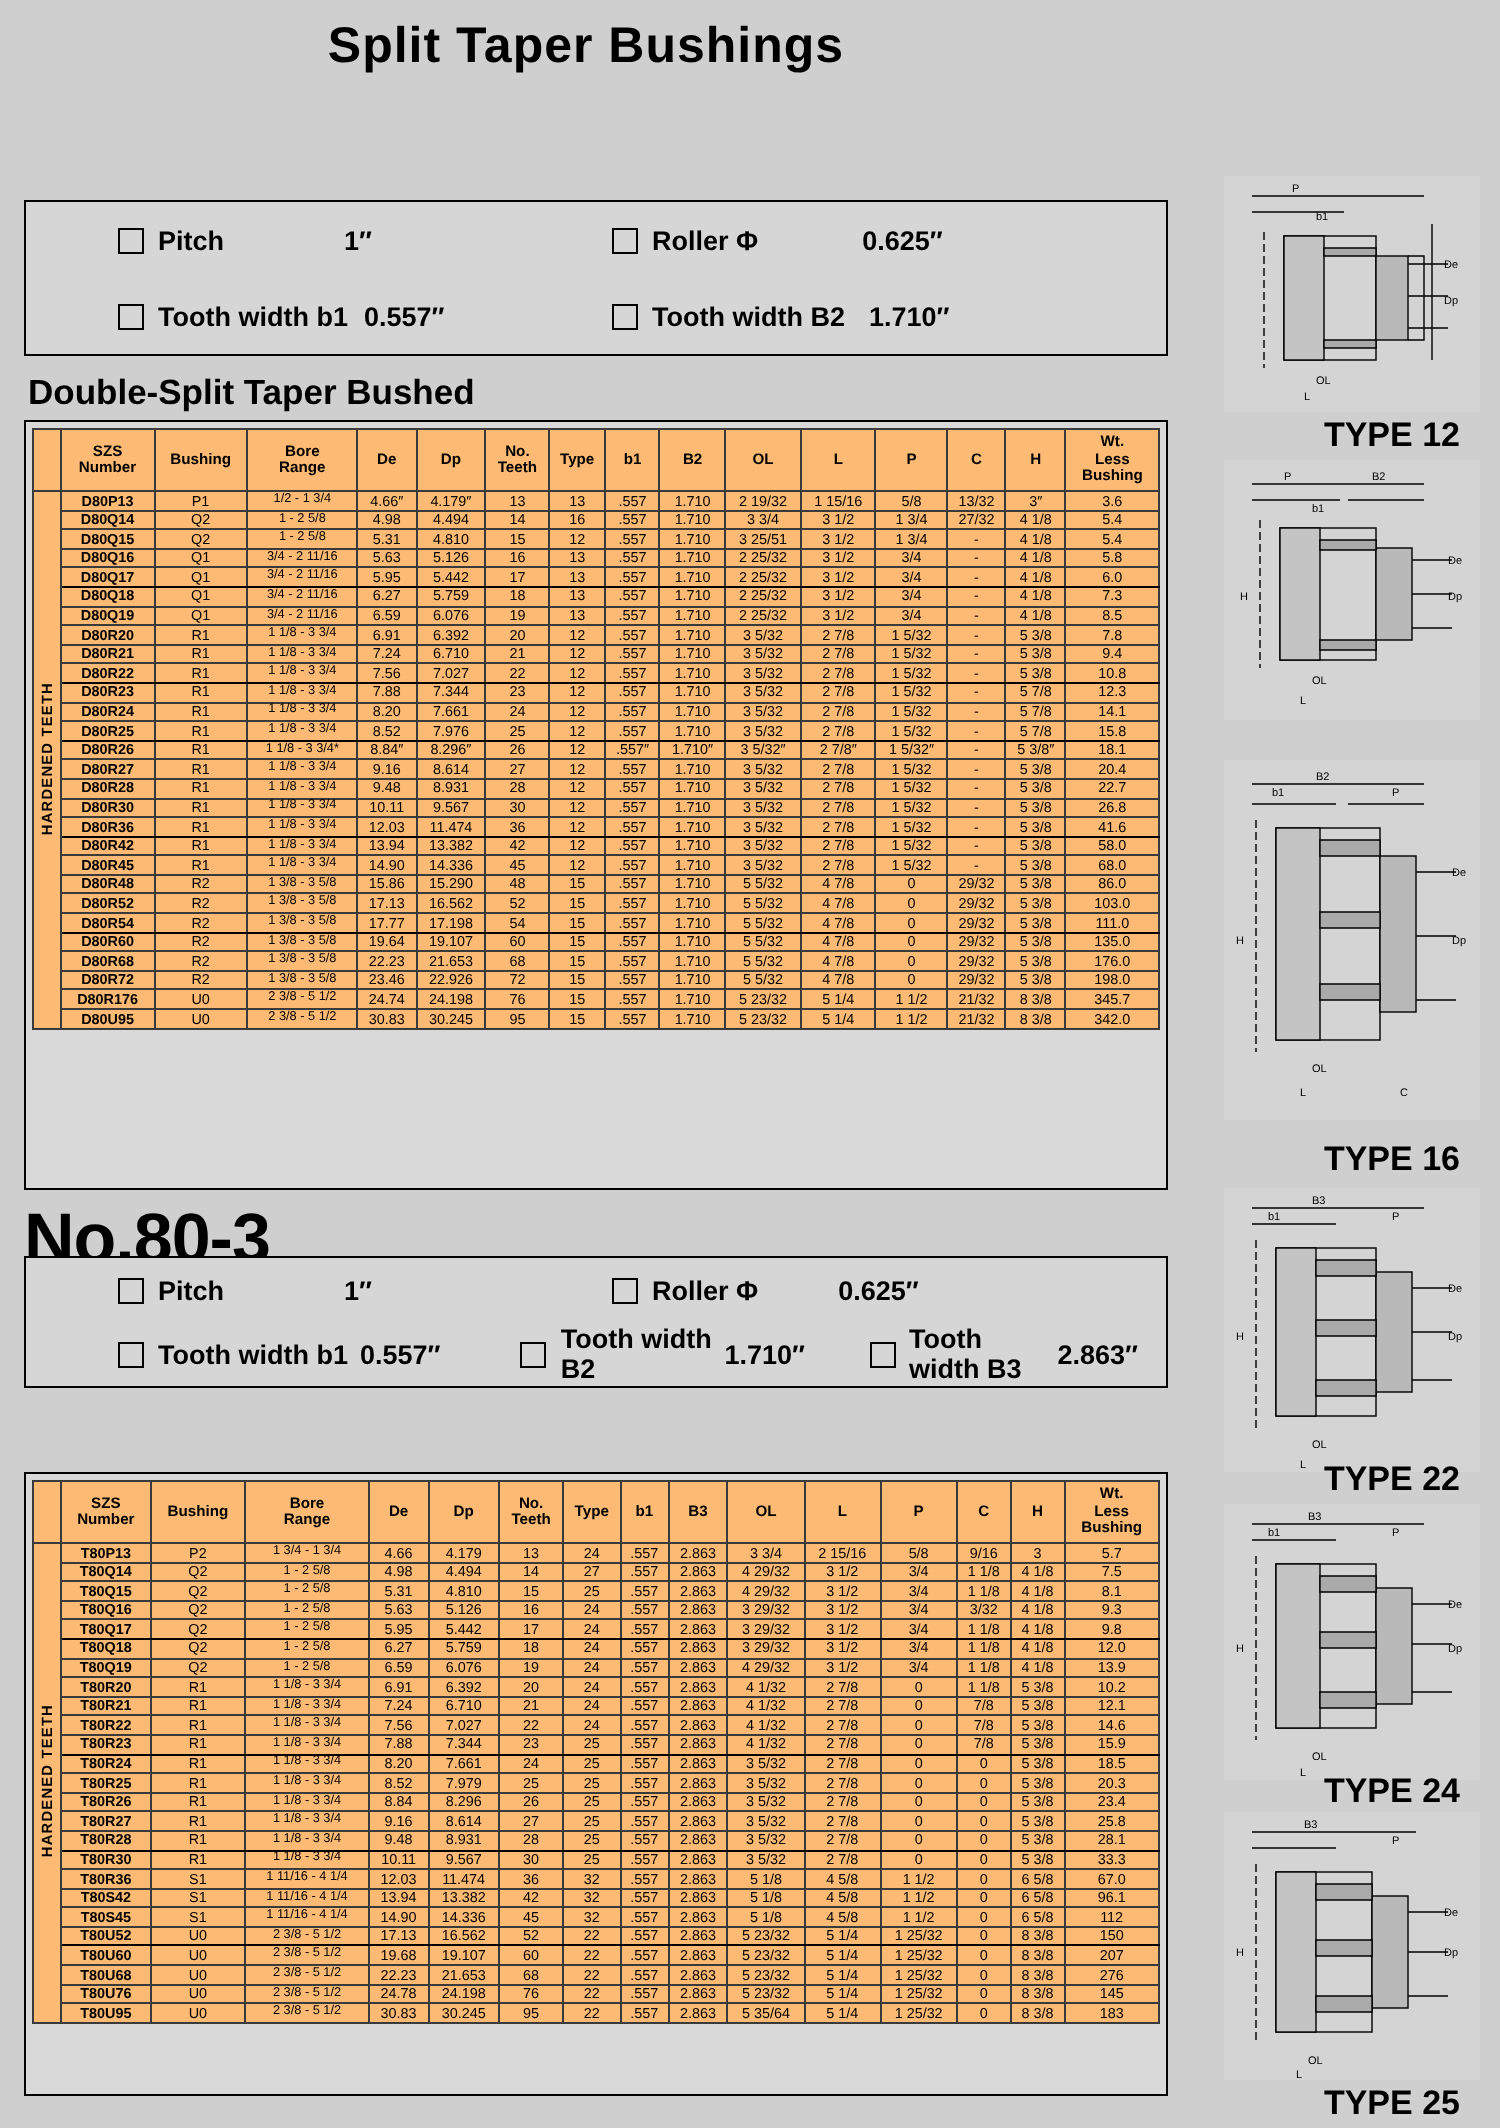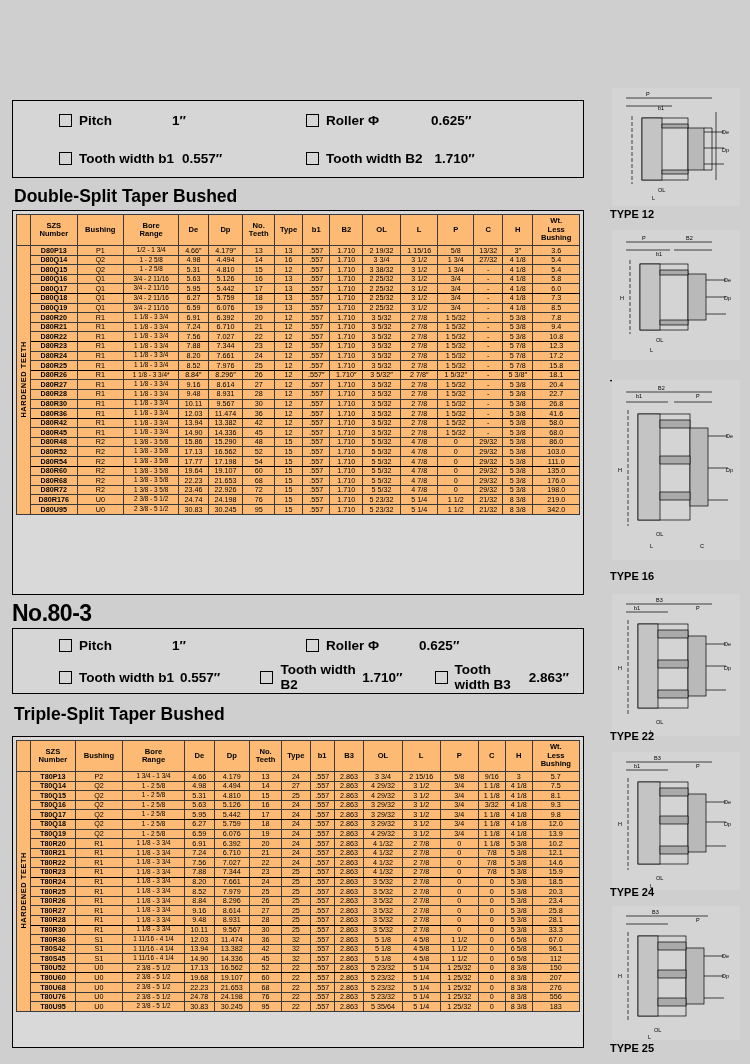--- a/index.html
+++ b/index.html
@@ -41,21 +41,21 @@
   .spec-val{font-weight:bold;font-size:13.5px;margin-left:14px;}
 
   .section-title{
     position:absolute;
     font-weight:bold;
     font-size:17.5px;
   }
   .big-title{
     position:absolute;
     font-weight:bold;
-    font-size:23px;
+    font-size:35px;
     letter-spacing:-0.5px;
   }
 
   
   .tbl-wrap{
     position:absolute;
     background:#d9d9d9;
     border:1px solid #000;
     box-sizing:border-box;
     padding:3px;
@@ -98,32 +98,33 @@
   .frac{font-size:6.4px;}
 
   
   .dia{
     position:absolute;
     background:#d4d4d4;
   }
   .dia svg{display:block;}
   .dia-cap{
     position:absolute;
-    font-size:11px;
+    font-size:17px;
     font-weight:bold;
-    text-align:left;
+    text-align:right;
     width:120px;
   }
 </style>
 </head>
 <body>
 
 <div class="page">
 
   <div class="main-title">
+    <div>Split  Taper  Bushings</div>
   </div>
 
   <div class="spec-box" style="left:12px;top:100px;width:572px;height:78px;">
     <div class="spec-row" style="padding:0 14px;">
       <div class="spec-cell" style="width:215px;">
         <span class="chk"></span>
         <span class="spec-label">Pitch</span>
         <span class="spec-val" style="margin-left:60px;">1″</span>
       </div>
       <div class="spec-cell">
@@ -209,21 +210,21 @@
           <tr>
             <td class="nmcol">D80Q15</td>
             <td>Q2</td>
             <td class="frac">1 - 2 5/8</td>
             <td>5.31</td>
             <td>4.810</td>
             <td>15</td>
             <td>12</td>
             <td>.557</td>
             <td>1.710</td>
-            <td>3 38/32</td>
+            <td>3 25/51</td>
             <td>3 1/2</td>
             <td>1  3/4</td>
             <td>-</td>
             <td>4 1/8</td>
             <td>5.4</td>
           </tr>
           <tr>
             <td class="nmcol">D80Q16</td>
             <td>Q1</td>
             <td class="frac">3/4 - 2 11/16</td>
@@ -367,21 +368,21 @@
             <td>7.661</td>
             <td>24</td>
             <td>12</td>
             <td>.557</td>
             <td>1.710</td>
             <td>3  5/32</td>
             <td>2  7/8</td>
             <td>1  5/32</td>
             <td>-</td>
             <td>5  7/8</td>
-            <td>17.2</td>
+            <td>14.1</td>
           </tr>
           <tr class="grp-end">
             <td class="nmcol">D80R25</td>
             <td>R1</td>
             <td class="frac">1 1/8 - 3  3/4</td>
             <td>8.52</td>
             <td>7.976</td>
             <td>25</td>
             <td>12</td>
             <td>.557</td>
@@ -622,21 +623,21 @@
             <td>24.198</td>
             <td>76</td>
             <td>15</td>
             <td>.557</td>
             <td>1.710</td>
             <td>5 23/32</td>
             <td>5  1/4</td>
             <td>1  1/2</td>
             <td>21/32</td>
             <td>8 3/8</td>
-            <td>219.0</td>
+            <td>345.7</td>
           </tr>
           <tr>
             <td class="nmcol">D80U95</td>
             <td>U0</td>
             <td class="frac">2 3/8 - 5 1/2</td>
             <td>30.83</td>
             <td>30.245</td>
             <td>95</td>
             <td>15</td>
             <td>.557</td>
@@ -679,21 +680,20 @@
         <span class="spec-val" style="margin-left:6px;">1.710″</span>
       </div>
       <div class="spec-cell">
         <span class="chk"></span>
         <span class="spec-label">Tooth width B3</span>
         <span class="spec-val" style="margin-left:6px;">2.863″</span>
       </div>
     </div>
   </div>
 
-  <div class="section-title" style="left:14px;top:704px;">Triple-Split Taper Bushed</div>
 
   <div class="tbl-wrap" style="left:12px;top:736px;width:572px;height:312px;">
     <table class="dt" id="t2">
       <thead>
           <tr id="t2head">
             <th style="width: 11px;"></th>
             <th>SZS<br>Number</th>
             <th>Bushing</th>
             <th>Bore<br>Range</th>
             <th>De</th>
@@ -1111,21 +1111,21 @@
             <td>24.198</td>
             <td>76</td>
             <td>22</td>
             <td>.557</td>
             <td>2.863</td>
             <td>5 23/32</td>
             <td>5  1/4</td>
             <td>1 25/32</td>
             <td>0</td>
             <td>8 3/8</td>
-            <td>556</td>
+            <td>145</td>
           </tr>
           <tr>
             <td class="nmcol">T80U95</td>
             <td>U0</td>
             <td class="frac">2 3/8 - 5 1/2</td>
             <td>30.83</td>
             <td>30.245</td>
             <td>95</td>
             <td>22</td>
             <td>.557</td>

